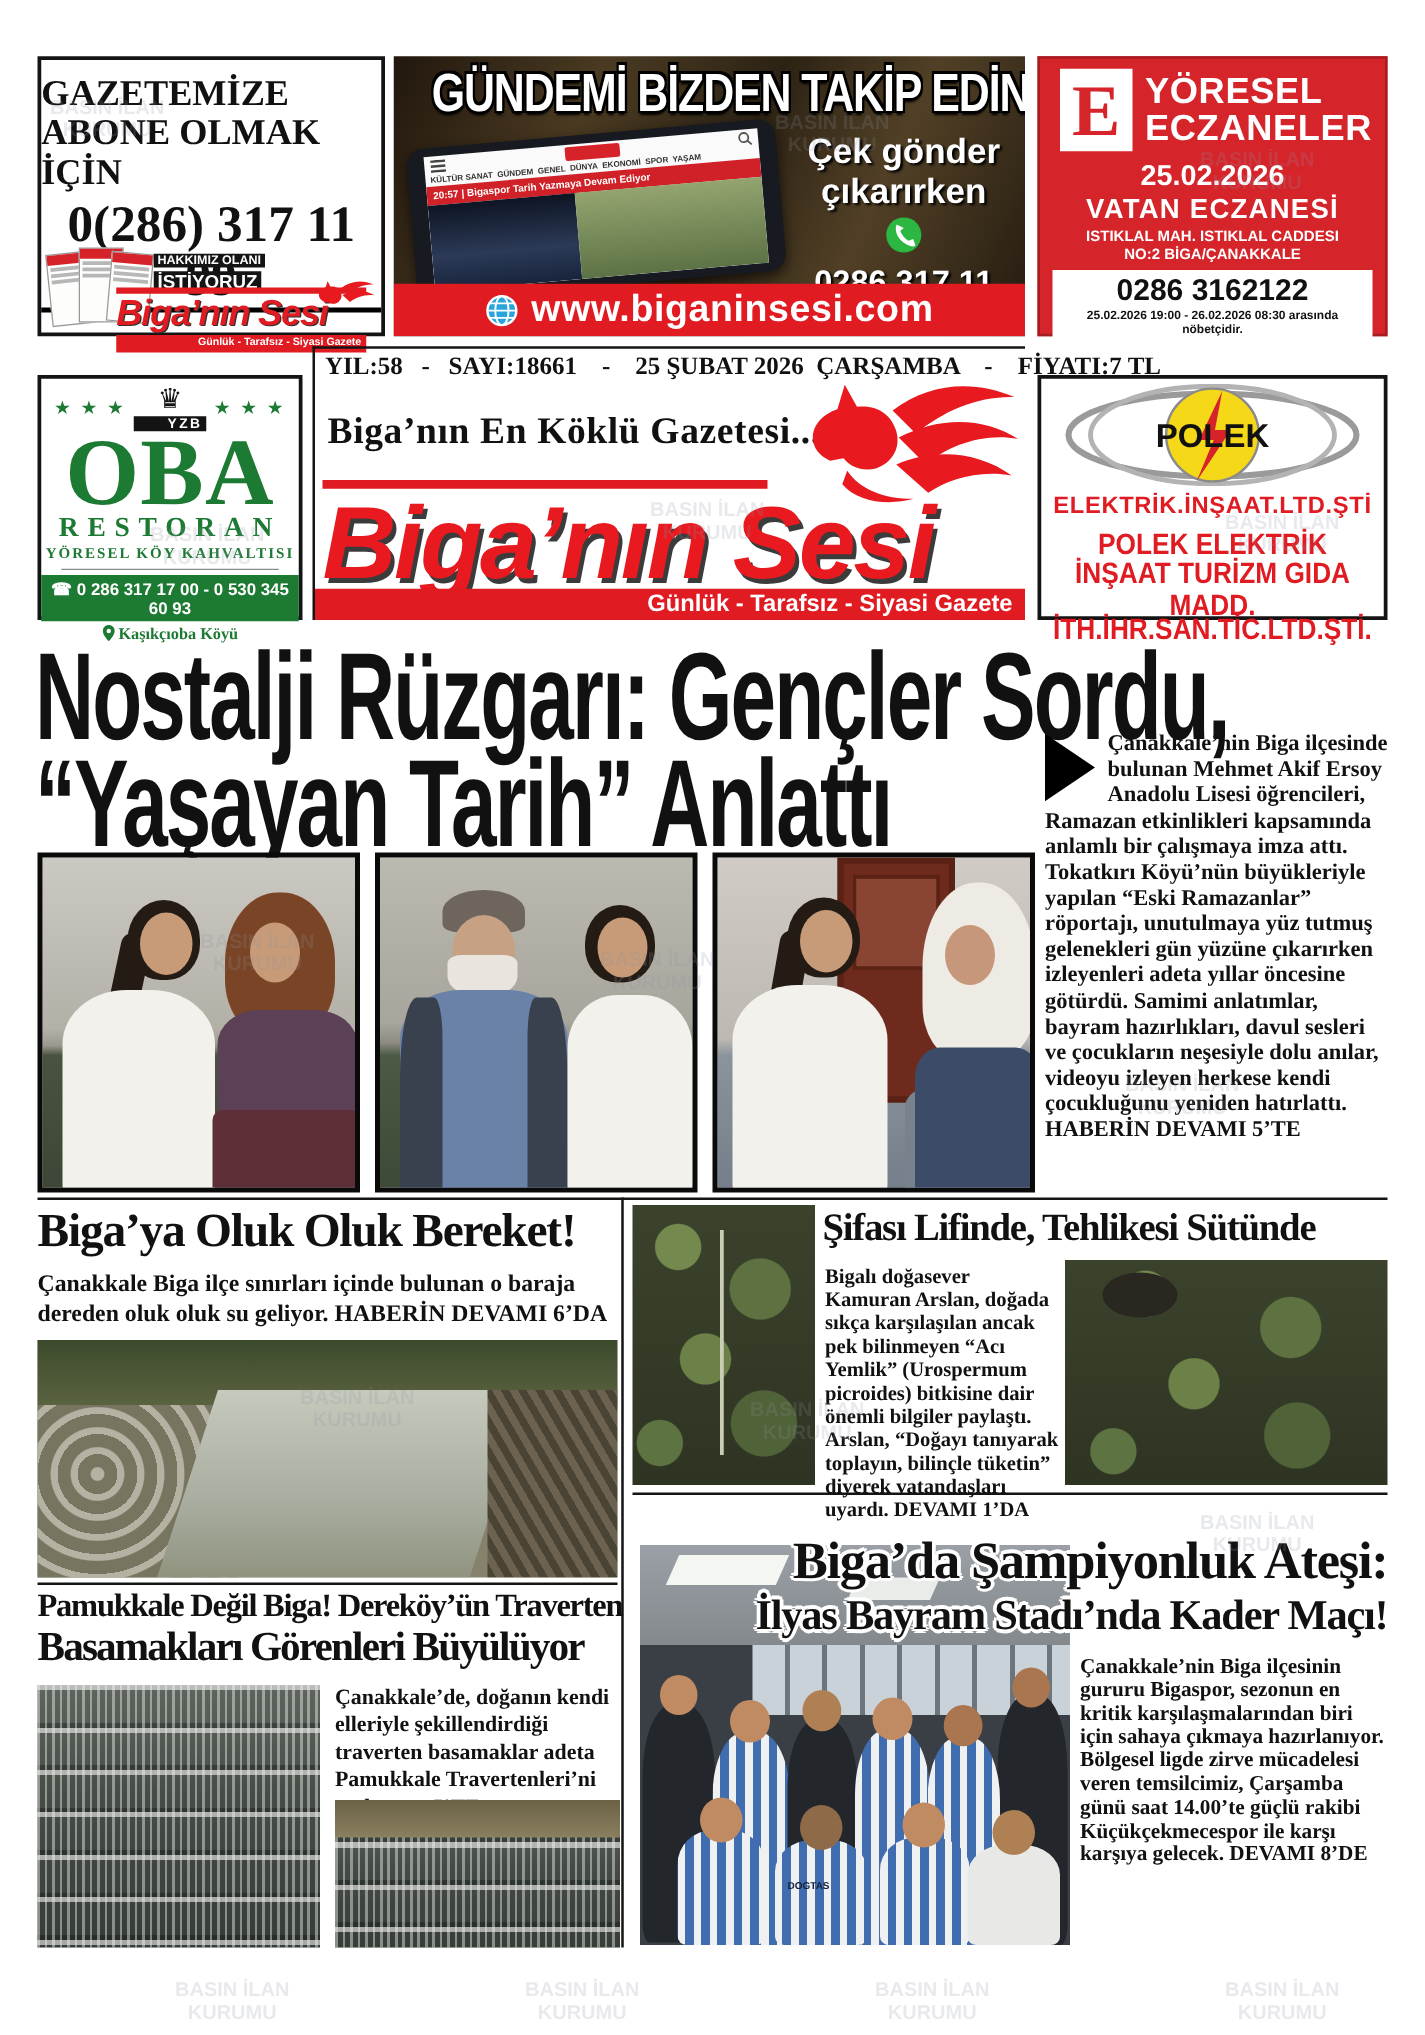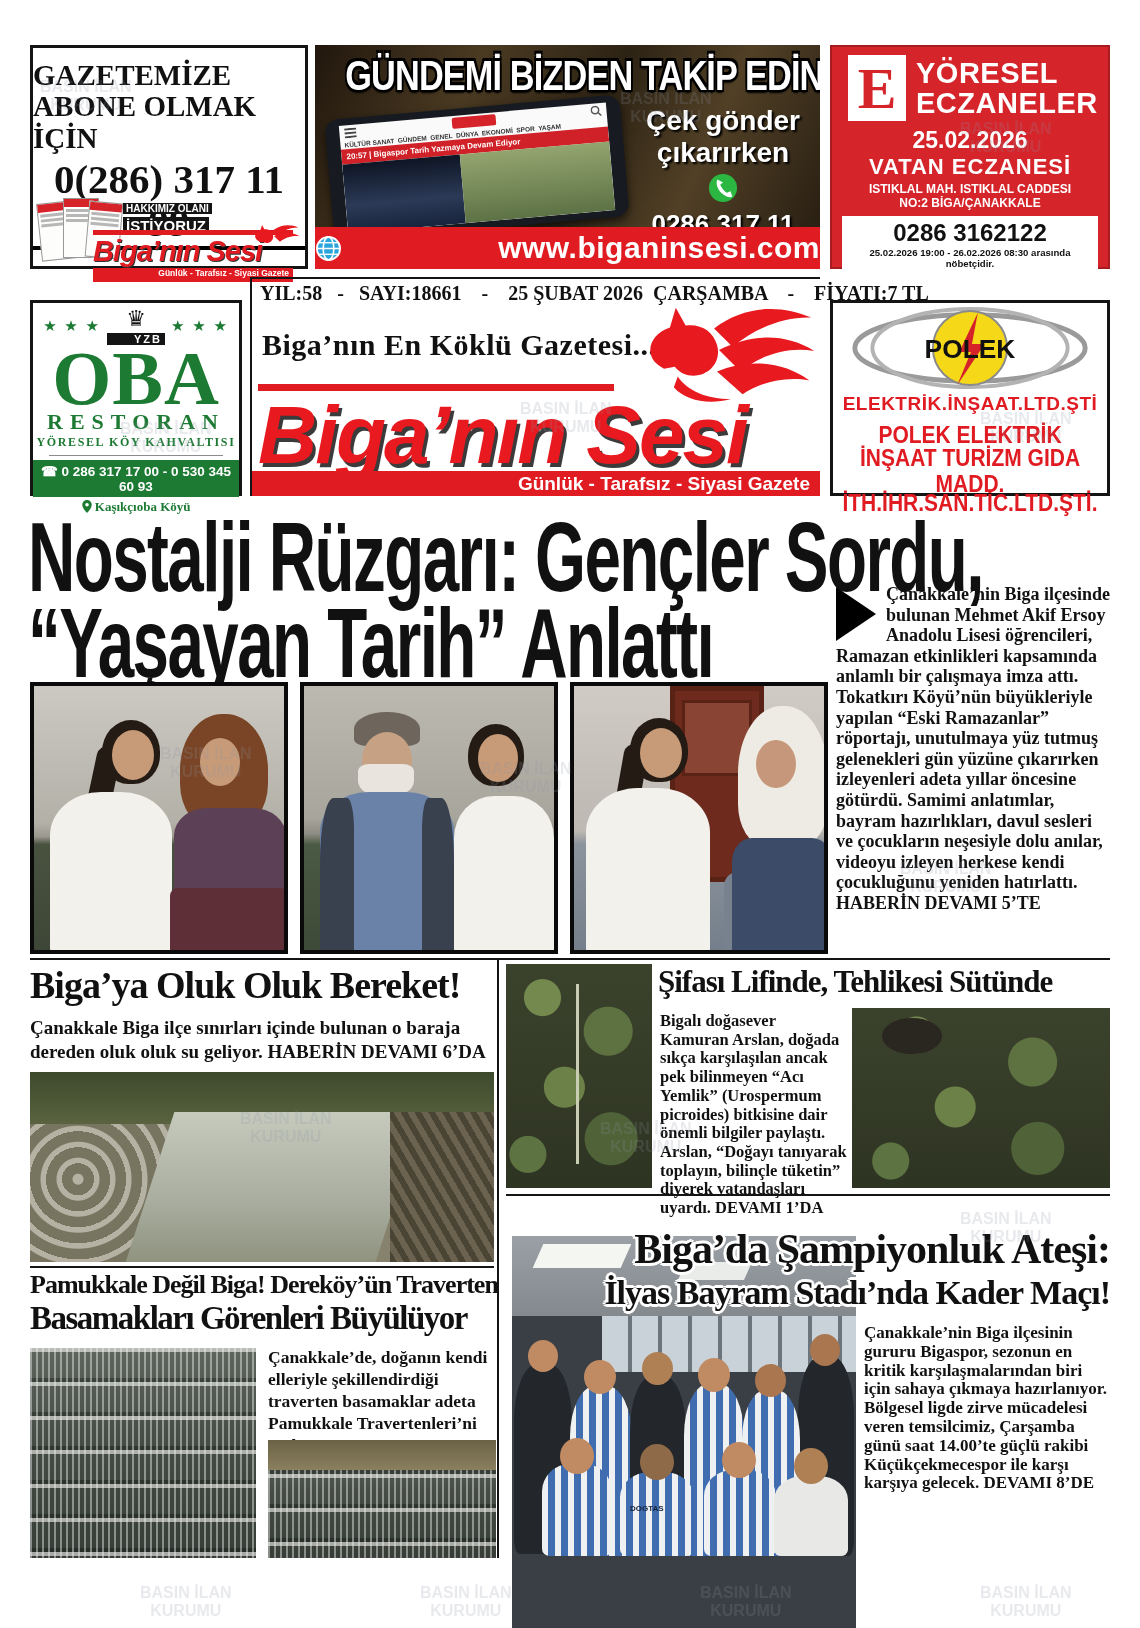--- a/index.html
+++ b/index.html
@@ -44,21 +44,21 @@
   .ps-top{display:flex;align-items:center;justify-content:space-between;padding:2px 5px;}
   .ps-logo{width:44px;height:11px;background:#d6232a;border-radius:2px;}
   .ps-nav{font-size:6.5px;font-weight:bold;color:#333;font-family:"Liberation Sans",sans-serif;
      padding:1px 4px;white-space:pre;overflow:hidden;}
   .ps-ticker{background:#cf2127;color:#fff;font-size:8px;font-weight:bold;
      font-family:"Liberation Sans",sans-serif;padding:3px 5px;white-space:nowrap;}
   .ps-photos{flex:1;display:flex;}
   .banner-slogan{color:#fff;font-weight:bold;font-family:"Liberation Sans",sans-serif;
      text-align:center;text-shadow:2px 2px 2px #000;}
   .web-strip{left:0;bottom:0;width:100%;height:42px;background:#e01b22;display:flex;
-     align-items:center;justify-content:space-between;gap:10px;}
+     align-items:center;justify-content:center;gap:10px;}
   .web-text{color:#fff;font-size:30px;font-weight:bold;font-family:"Liberation Sans",sans-serif;letter-spacing:0.5px;}
   
   #ad-pharmacy{left:830px;top:45px;width:280px;height:224px;background:#d6242b;
      box-sizing:border-box;border:2px solid #a81b20;color:#fff;font-family:"Liberation Sans",sans-serif;}
   .ph-ebox{width:58px;height:66px;background:#fff;color:#d6242b;font-size:58px;font-weight:bold;
      display:flex;align-items:center;justify-content:center;font-family:"Liberation Serif",serif;}
   .ph-title{font-size:29px;font-weight:bold;line-height:1.05;letter-spacing:0.5px;}
   .ph-white{background:#fff;color:#111;margin:6px 10px 0 10px;padding:3px 2px 2px 2px;}
   
   #ad-oba{left:30px;top:300px;width:212px;height:196px;color:#1d7a33;text-align:center;
@@ -341,21 +341,21 @@
   <div class="photo-frame plant" style="left:506px;top:964px;width:146px;height:224px;border:none;">
     <div class="shape" style="left:70px;top:20px;width:3px;height:180px;background:#c9cdb4;"></div>
   </div>
   <div class="abs story-h" style="left:658px;top:966px;font-size:31px;">Şifası Lifinde, Tehlikesi Sütünde</div>
   <div class="abs story-b" style="left:660px;top:1012px;width:188px;font-size:16.5px;line-height:18.7px;">Bigalı doğasever Kamuran Arslan, doğada sıkça karşılaşılan ancak pek bilinmeyen “Acı Yemlik” (Urospermum picroides) bitkisine dair önemli bilgiler paylaştı. Arslan, “Doğayı tanıyarak toplayın, bilinçle tüketin” diyerek vatandaşları uyardı. DEVAMI 1’DA</div>
   <div class="photo-frame plant" style="left:852px;top:1008px;width:258px;height:180px;border:none;">
     <div class="shape" style="left:30px;top:10px;width:60px;height:36px;background:#2a2620;border-radius:50%;"></div>
   </div>
 
   <div class="abs rule-h" style="left:506px;top:1194px;width:604px;"></div>
-  <div class="photo-frame locker" style="left:512px;top:1236px;width:344px;height:392px;border:none;">
+  <div class="photo-frame locker" style="left:512px;top:1236px;width:344px;height:320px;border:none;">
     <div class="shape" style="left:0;top:0;width:344px;height:80px;background:linear-gradient(180deg,#9aa0a5,#84898e);"></div>
     <div class="shape" style="left:26px;top:8px;width:88px;height:24px;background:#f4f6f2;transform:skewX(-24deg);"></div>
     <div class="shape" style="left:170px;top:26px;width:66px;height:18px;background:#e9ece8;transform:skewX(-24deg);"></div>
     <div class="shape" style="left:90px;top:80px;width:254px;height:56px;background:repeating-linear-gradient(90deg,#c9d2d8 0 26px,#6c757c 26px 30px);"></div>
     <div class="fb-fig fb-dark" style="left:2px;top:128px;width:58px;height:190px;"></div>
     <div class="fb-head" style="left:16px;top:104px;width:30px;height:32px;"></div>
     <div class="fb-fig fb-dark" style="left:286px;top:120px;width:56px;height:200px;"></div>
     <div class="fb-head" style="left:298px;top:98px;width:30px;height:32px;background:#a9764f;"></div>
     <div class="fb-fig" style="left:58px;top:150px;width:62px;height:170px;"></div>
     <div class="fb-head" style="left:72px;top:124px;width:32px;height:34px;"></div>

